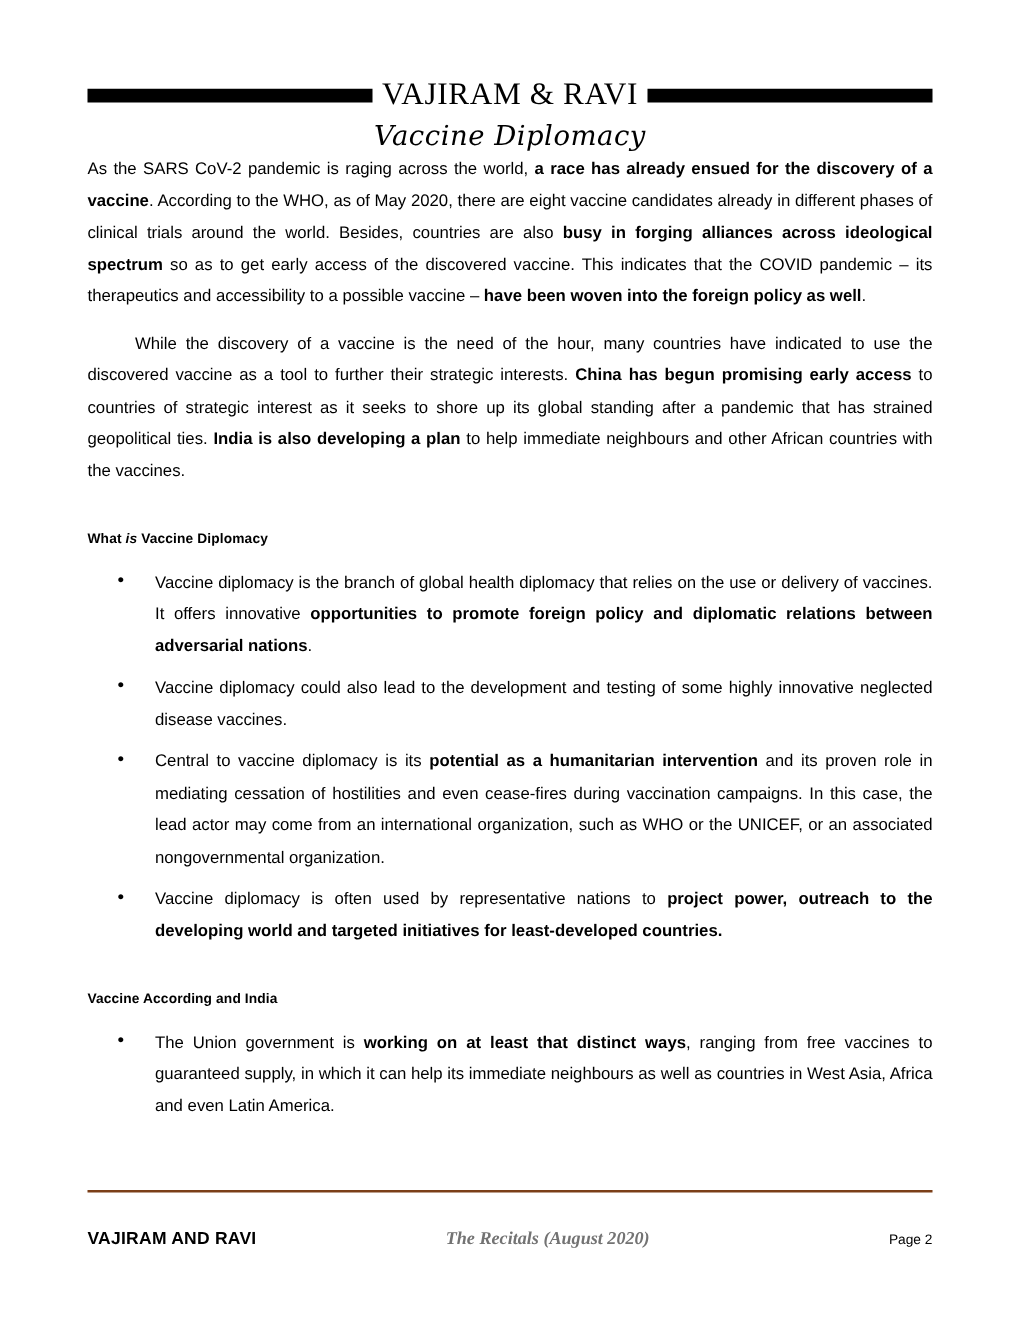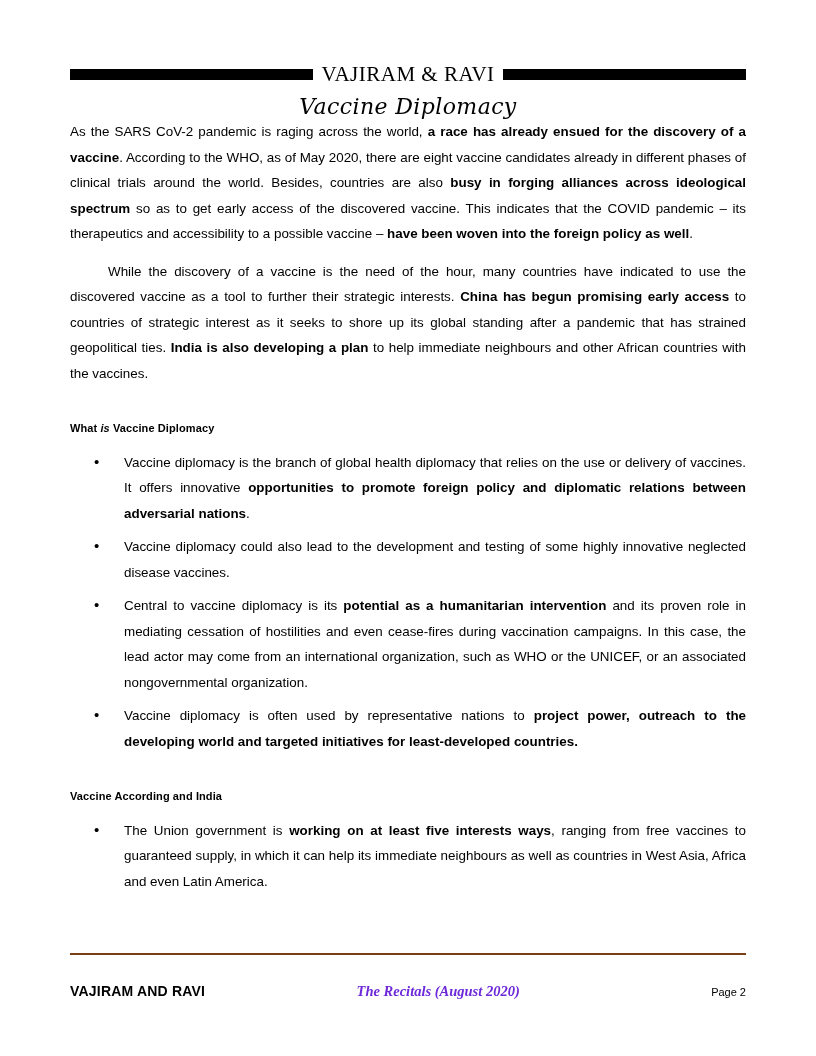--- a/index.html
+++ b/index.html
@@ -32,21 +32,21 @@
     justify-content: center;
     gap: 0;
   }
   .masthead-bar {
     height: 11px;
     background: #000000;
     flex: 1 1 auto;
   }
   .masthead-title {
     font-family: "Liberation Serif", serif;
-    font-size: 21px;
+    font-size: 25px;
     letter-spacing: 0.5px;
     padding: 0 8px;
     white-space: nowrap;
     font-weight: normal;
   }
   .doc-title {
     text-align: center;
     font-family: "DejaVu Serif", serif;
     font-style: italic;
     font-size: 22px;
@@ -122,21 +122,21 @@
   .footer-left {
     font-weight: bold;
     font-size: 14px;
     letter-spacing: 0.2px;
     flex: 0 0 auto;
   }
   .footer-center {
     font-family: "Liberation Serif", serif;
     font-style: italic;
     font-weight: bold;
-    color: #6d28d9;
+    color: #737373;
     font-size: 14.5px;
     flex: 1 1 auto;
     text-align: center;
     margin-left: -40px;
   }
   .footer-right {
     font-size: 11px;
     flex: 0 0 auto;
   }
 </style>
@@ -164,21 +164,21 @@
     <ul class="bullets">
       <li><span>Vaccine diplomacy is the branch of global health diplomacy that relies on the use or delivery of vaccines. It offers innovative </span><b>opportunities to promote foreign policy and diplomatic relations between adversarial nations</b><span>.</span></li>
       <li><span>Vaccine diplomacy could also lead to the development and testing of some highly innovative neglected disease vaccines.</span><b></b><span></span></li>
       <li><span>Central to vaccine diplomacy is its </span><b>potential as a humanitarian intervention</b><span> and its proven role in mediating cessation of hostilities and even cease-fires during vaccination campaigns. In this case, the lead actor may come from an international organization, such as WHO or the UNICEF, or an associated nongovernmental organization.</span></li>
       <li><span>Vaccine diplomacy is often used by representative nations to </span><b>project power, outreach to the developing world and targeted initiatives for least-developed countries.</b><span></span></li>
     </ul>
 
     <h2 class="section"><span>Vaccine According and India</span><span class="ital"></span><span></span></h2>
 
     <ul class="bullets">
-      <li><span>The Union government is </span><b>working on at least five interests ways</b><span>, ranging from free vaccines to guaranteed supply, in which it can help its immediate neighbours as well as countries in West Asia, Africa and even Latin America.</span></li>
+      <li><span>The Union government is </span><b>working on at least that distinct ways</b><span>, ranging from free vaccines to guaranteed supply, in which it can help its immediate neighbours as well as countries in West Asia, Africa and even Latin America.</span></li>
     </ul>
 
   </div>
 
   <div class="footer">
     <div class="footer-rule"></div>
     <div class="footer-row">
       <div class="footer-left">VAJIRAM AND RAVI</div>
       <div class="footer-center">The  Recitals (August 2020)</div>
       <div class="footer-right">Page 2</div>

